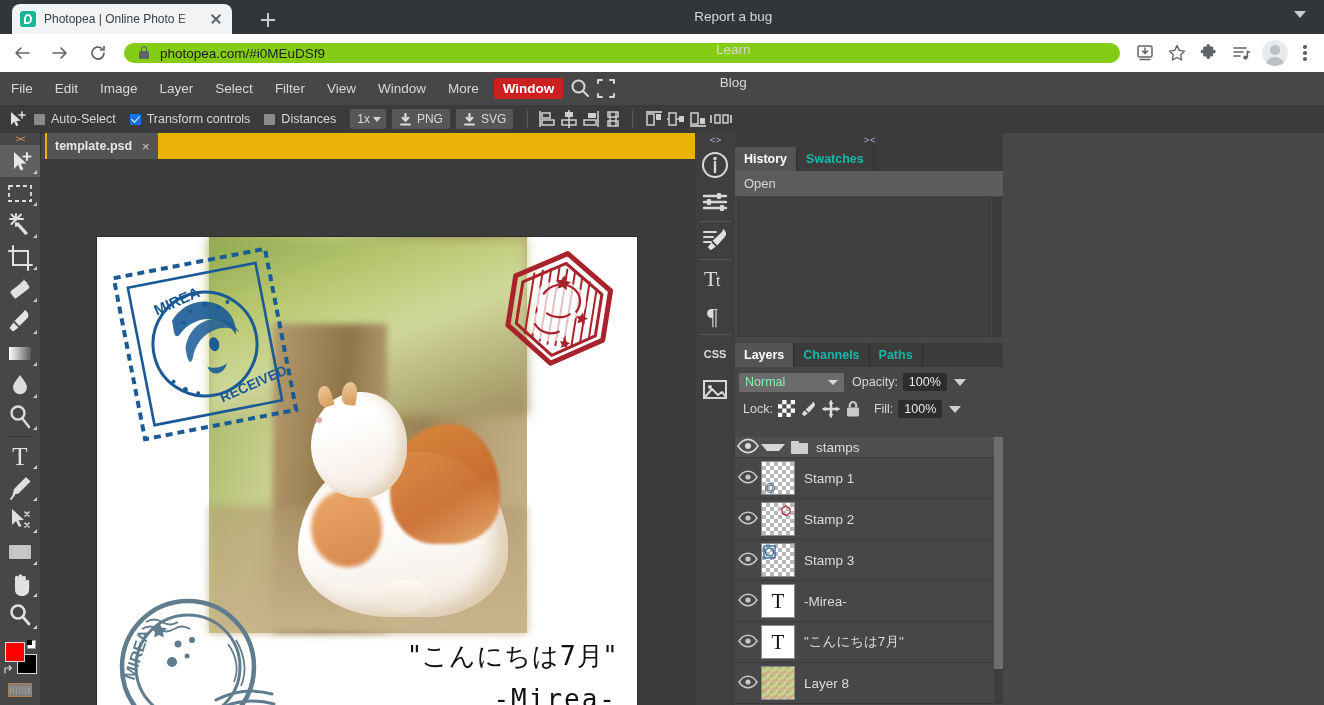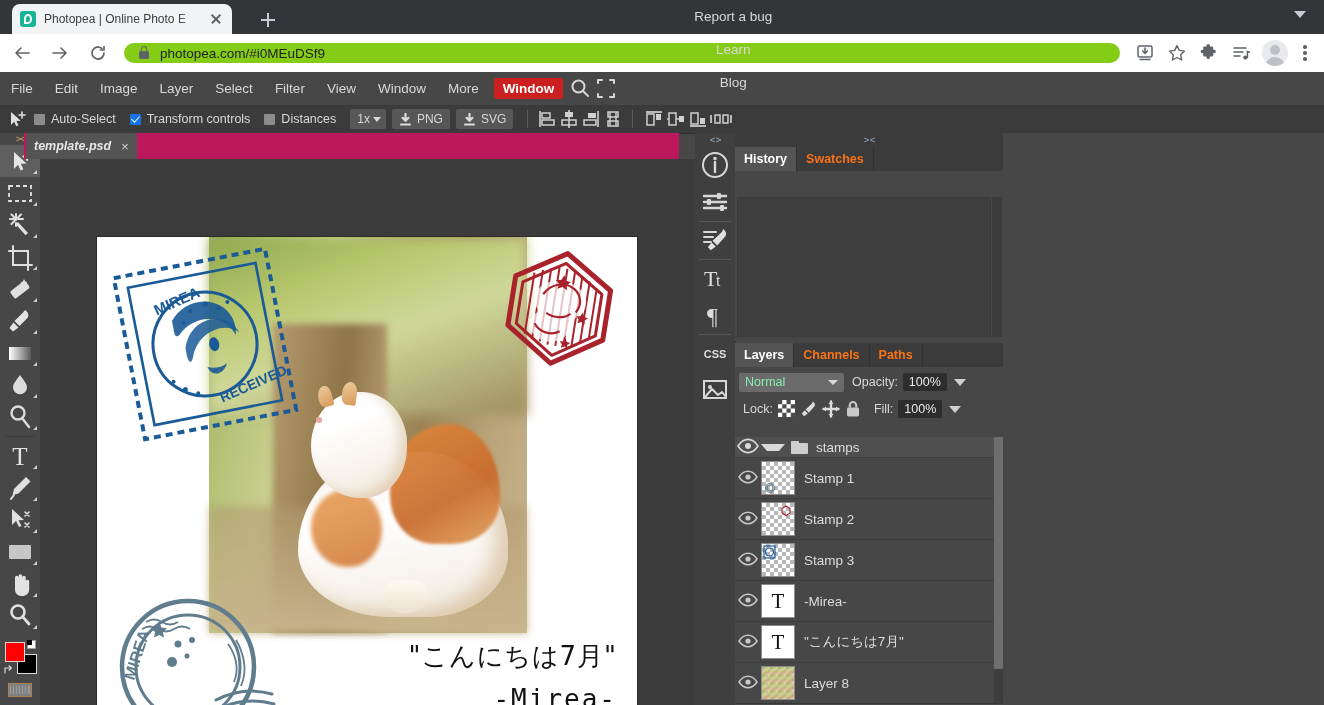--- a/index.html
+++ b/index.html
@@ -158,21 +158,21 @@
   .sw-mini{position:absolute;left:27px;top:2px;width:9px;height:9px;background:#fff;border:1px solid #9b9b9b;box-sizing:border-box;cursor:pointer;}
   .sw-mini::before{content:"";position:absolute;left:-1px;top:-1px;width:5px;height:5px;background:#000;}
   .sw-swap{position:absolute;left:3px;top:26px;width:12px;height:12px;cursor:pointer;}
   .qmask{
     position:absolute;left:8px;bottom:8px;width:24px;height:14px;background:#7e7e7e;
     border:1px solid #b08050;box-sizing:border-box;cursor:pointer;
   }
 
   
   .pp-doctabs{
-    position:absolute;left:24px;top:61px;width:655px;height:26px;background:#be185d;font-style:italic;
+    position:absolute;left:45px;top:61px;width:655px;height:26px;background:#eab308;
   }
   .doctab{
     position:absolute;left:2px;top:0;height:26px;background:#545454;
     display:flex;align-items:center;padding:0 8px;box-sizing:border-box;cursor:pointer;
   }
   .doctab .n{font-size:12.5px;color:#e6e6e6;font-weight:bold;margin-right:10px;}
   .doctab .x{font-size:13px;color:#d0d0d0;cursor:pointer;}
 
   
   .pp-canvaswrap{
@@ -261,21 +261,21 @@
   .rail-grip{height:14px;text-align:center;font-size:9.5px;color:#9fb4d0;line-height:14px;letter-spacing:-1px;}
   .rail-icon{width:40px;height:37px;position:relative;cursor:pointer;}
   .rail-sep{height:1px;background:#575757;margin:0 4px;}
 
   .panel-col{position:absolute;left:40px;top:0;width:268px;height:572px;}
   .panel-grip{
     height:14px;background:#3b3b3b;text-align:center;font-size:9.5px;color:#9fb4d0;line-height:14px;letter-spacing:-1px;cursor:pointer;
   }
   .tabrow{height:24px;background:#3b3b3b;display:flex;align-items:stretch;}
   .ptab{
-    padding:0 9px;font-size:12.5px;color:#f97316;font-weight:bold;line-height:24px;cursor:pointer;
+    padding:0 9px;font-size:12.5px;color:#14b8a6;font-weight:bold;line-height:24px;cursor:pointer;
     background:#3b3b3b;border-right:1px solid #2f2f2f;
   }
   .ptab.active{background:#545454;color:#fff;}
   .hist-list{background:#474747;height:170px;position:relative;}
   .hist-item{
     height:25px;line-height:25px;padding-left:9px;font-size:13px;color:#d8d8d8;cursor:pointer;
   }
   .hist-item.sel{background:#5c5c5c;}
   .hist-body{
     position:absolute;left:2px;right:12px;top:26px;bottom:4px;background:#3f3f3f;border:1px solid #3a3a3a;box-sizing:border-box;
@@ -869,20 +869,21 @@
       </div>
 
       <div class="panel-col">
 
         <div class="panel-grip">&gt;&nbsp;&lt;</div>
         <div class="tabrow">
           <div class="ptab active">History</div>
           <div class="ptab">Swatches</div>
         </div>
         <div class="hist-list">
+          <div class="hist-item sel">Open</div>
           <div class="hist-body"></div>
           <div class="hist-scroll"></div>
         </div>
 
         <div class="tabrow" style="margin-top:2px;">
           <div class="ptab active">Layers</div>
           <div class="ptab">Channels</div>
           <div class="ptab">Paths</div>
         </div>
 

